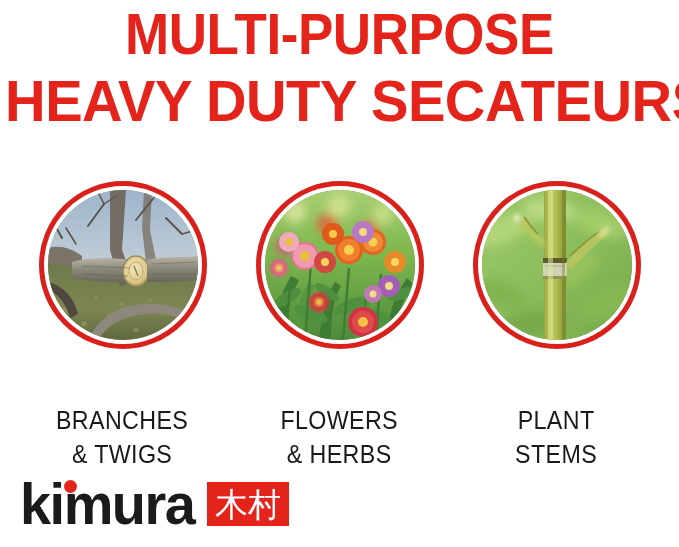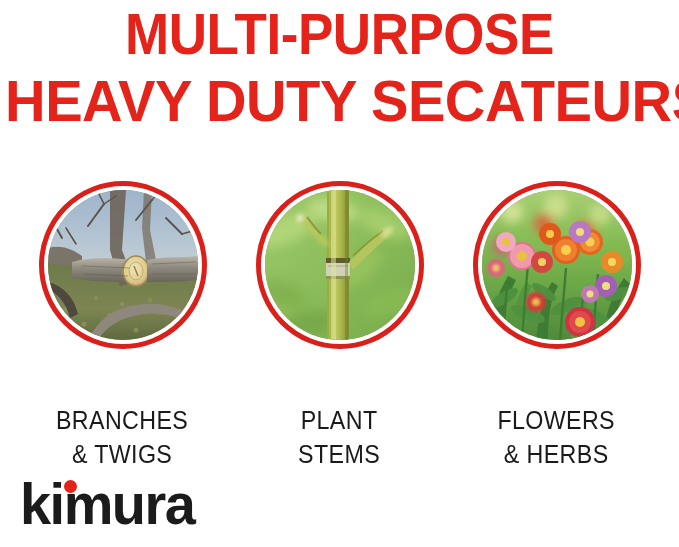--- a/index.html
+++ b/index.html
@@ -240,20 +240,152 @@
         <span>BRANCHES</span>
         <span>&amp; TWIGS</span>
       </div>
     </div>
 
     <div class="feature">
       <div class="circle-wrap">
         <div class="photo">
           <svg viewBox="0 0 150 150" preserveAspectRatio="xMidYMid slice" aria-hidden="true">
             <defs>
+              <linearGradient id="bgFlow" x1="0" y1="0" x2="0" y2="1">
+                <stop offset="0%" stop-color="#a9cf74"></stop>
+                <stop offset="40%" stop-color="#7fb94f"></stop>
+                <stop offset="100%" stop-color="#4e8a3a"></stop>
+              </linearGradient>
+              <filter id="blurF">
+                  <feGaussianBlur stdDeviation="5"></feGaussianBlur>
+                </filter>
+              <filter id="blurF2">
+                  <feGaussianBlur stdDeviation="1.6"></feGaussianBlur>
+                </filter>
+            </defs>
+            <rect x="0" y="0" width="150" height="150" fill="url(#bgFlow)"></rect>
+
+            <g filter="url(#blurF)" opacity="0.9">
+              <circle cx="30" cy="22" r="11" fill="#d7e49a"></circle>
+              <circle cx="74" cy="16" r="12" fill="#cfe08f"></circle>
+              <circle cx="118" cy="24" r="11" fill="#c6dd88"></circle>
+              <circle cx="62" cy="34" r="10" fill="#e0623a"></circle>
+              <circle cx="104" cy="40" r="9" fill="#e06a33"></circle>
+              <circle cx="20" cy="56" r="9" fill="#d9537f"></circle>
+              <circle cx="138" cy="62" r="10" fill="#86b64f"></circle>
+            </g>
+
+            <g fill="#3f7c33">
+              <path d="M4 150 C10 118 18 100 26 86 L34 90 C26 106 20 126 18 150 Z"></path>
+              <path d="M120 150 C124 120 132 102 142 88 L148 94 C138 108 132 126 130 150 Z"></path>
+              <path d="M54 150 C58 120 62 104 70 92 L76 96 C68 110 66 128 66 150 Z"></path>
+            </g>
+            <g fill="#55973f">
+              <path d="M28 150 C30 122 36 104 44 92 L50 96 C42 110 40 128 40 150 Z"></path>
+              <path d="M88 150 C92 124 98 106 106 94 L112 98 C104 112 100 128 100 150 Z"></path>
+              <path d="M140 150 C142 126 146 112 150 104 L150 150 Z"></path>
+            </g>
+
+            <g fill="#4e9140" opacity="0.95">
+              <ellipse cx="22" cy="108" rx="16" ry="6" transform="rotate(-32 22 108)"></ellipse>
+              <ellipse cx="46" cy="124" rx="18" ry="6.5" transform="rotate(22 46 124)"></ellipse>
+              <ellipse cx="84" cy="116" rx="17" ry="6" transform="rotate(-26 84 116)"></ellipse>
+              <ellipse cx="116" cy="128" rx="16" ry="6" transform="rotate(28 116 128)"></ellipse>
+              <ellipse cx="136" cy="104" rx="14" ry="5.5" transform="rotate(-20 136 104)"></ellipse>
+              <ellipse cx="62" cy="102" rx="14" ry="5" transform="rotate(34 62 102)"></ellipse>
+            </g>
+
+            <g stroke="#3e7d32" stroke-width="2.4" fill="none">
+              <path d="M40 150 C42 120 44 96 46 74"></path>
+              <path d="M78 150 C80 124 82 100 84 78"></path>
+              <path d="M112 150 C112 124 114 104 116 84"></path>
+              <path d="M22 150 C22 126 24 106 26 88"></path>
+              <path d="M98 150 C98 130 100 114 102 100"></path>
+            </g>
+
+            <g>
+              <g transform="translate(40,66)">
+                <circle r="14" fill="#e4738f"></circle>
+                  <circle r="12" fill="#f09ab0"></circle>
+                <circle r="5" fill="#e8c23f"></circle>
+              </g>
+              <g transform="translate(24,52)">
+                <circle r="10" fill="#f0a9c0"></circle>
+                  <circle r="4" fill="#e8c23f"></circle>
+              </g>
+              <g transform="translate(60,72)">
+                <circle r="11" fill="#d24840"></circle>
+                  <circle r="4" fill="#f0d25c"></circle>
+              </g>
+            </g>
+
+            <g>
+              <g transform="translate(84,60)">
+                <circle r="14" fill="#e5601f"></circle>
+                  <circle r="11" fill="#f08030"></circle>
+                <circle r="5" fill="#f7d04e"></circle>
+              </g>
+              <g transform="translate(108,52)">
+                <circle r="13" fill="#e4661f"></circle>
+                  <circle r="10" fill="#ef8a36"></circle>
+                <circle r="4.5" fill="#f6cf4c"></circle>
+              </g>
+              <g transform="translate(68,44)">
+                <circle r="11" fill="#e0591c"></circle>
+                  <circle r="4" fill="#f5cb4a"></circle>
+              </g>
+              <g transform="translate(130,72)">
+                <circle r="11" fill="#e78b2a"></circle>
+                  <circle r="4" fill="#f8d862"></circle>
+              </g>
+            </g>
+
+            <g>
+              <g transform="translate(98,42)">
+                <circle r="11" fill="#b978c4"></circle>
+                  <circle r="4" fill="#f1dc7d"></circle>
+              </g>
+              <g transform="translate(124,96)">
+                <circle r="11" fill="#a35fb5"></circle>
+                  <circle r="4" fill="#eedd82"></circle>
+              </g>
+              <g transform="translate(108,104)">
+                <circle r="9" fill="#c078b4"></circle>
+                  <circle r="3.5" fill="#f0dc84"></circle>
+              </g>
+            </g>
+
+            <g transform="translate(98,132)">
+              <circle r="15" fill="#cf3344"></circle>
+                <circle r="11" fill="#e04a4a"></circle>
+              <circle r="5" fill="#f3c244"></circle>
+            </g>
+            <g transform="translate(54,112)" filter="url(#blurF2)">
+              <circle r="10" fill="#cf3b3b"></circle>
+                <circle r="3.6" fill="#f0c64c"></circle>
+            </g>
+            <g transform="translate(14,78)" filter="url(#blurF2)">
+              <circle r="9" fill="#e0607f"></circle>
+                <circle r="3.2" fill="#f0cd58"></circle>
+            </g>
+          </svg>
+        </div>
+        <div class="ring"></div>
+      </div>
+      <div class="caption">
+        <span>FLOWERS</span>
+        <span>&amp; HERBS</span>
+      </div>
+    </div>
+
+    <div class="feature">
+      <div class="circle-wrap">
+        <div class="photo">
+          <svg viewBox="0 0 150 150" preserveAspectRatio="xMidYMid slice" aria-hidden="true">
+            <defs>
               <linearGradient id="bgGreen" x1="0" y1="0" x2="1" y2="1">
                 <stop offset="0%" stop-color="#9ec96a"></stop>
                 <stop offset="45%" stop-color="#8ebf5c"></stop>
                 <stop offset="100%" stop-color="#76a94b"></stop>
               </linearGradient>
               <linearGradient id="stemG" x1="0" y1="0" x2="1" y2="0">
                 <stop offset="0%" stop-color="#9aa83e"></stop>
                 <stop offset="35%" stop-color="#c3cd63"></stop>
                 <stop offset="65%" stop-color="#a9b64c"></stop>
                 <stop offset="100%" stop-color="#7e8c31"></stop>
@@ -301,152 +433,23 @@
           </svg>
         </div>
         <div class="ring"></div>
       </div>
       <div class="caption">
         <span>PLANT</span>
         <span>STEMS</span>
       </div>
     </div>
 
-    <div class="feature">
-      <div class="circle-wrap">
-        <div class="photo">
-          <svg viewBox="0 0 150 150" preserveAspectRatio="xMidYMid slice" aria-hidden="true">
-            <defs>
-              <linearGradient id="bgFlow" x1="0" y1="0" x2="0" y2="1">
-                <stop offset="0%" stop-color="#a9cf74"></stop>
-                <stop offset="40%" stop-color="#7fb94f"></stop>
-                <stop offset="100%" stop-color="#4e8a3a"></stop>
-              </linearGradient>
-              <filter id="blurF">
-                  <feGaussianBlur stdDeviation="5"></feGaussianBlur>
-                </filter>
-              <filter id="blurF2">
-                  <feGaussianBlur stdDeviation="1.6"></feGaussianBlur>
-                </filter>
-            </defs>
-            <rect x="0" y="0" width="150" height="150" fill="url(#bgFlow)"></rect>
-
-            <g filter="url(#blurF)" opacity="0.9">
-              <circle cx="30" cy="22" r="11" fill="#d7e49a"></circle>
-              <circle cx="74" cy="16" r="12" fill="#cfe08f"></circle>
-              <circle cx="118" cy="24" r="11" fill="#c6dd88"></circle>
-              <circle cx="62" cy="34" r="10" fill="#e0623a"></circle>
-              <circle cx="104" cy="40" r="9" fill="#e06a33"></circle>
-              <circle cx="20" cy="56" r="9" fill="#d9537f"></circle>
-              <circle cx="138" cy="62" r="10" fill="#86b64f"></circle>
-            </g>
-
-            <g fill="#3f7c33">
-              <path d="M4 150 C10 118 18 100 26 86 L34 90 C26 106 20 126 18 150 Z"></path>
-              <path d="M120 150 C124 120 132 102 142 88 L148 94 C138 108 132 126 130 150 Z"></path>
-              <path d="M54 150 C58 120 62 104 70 92 L76 96 C68 110 66 128 66 150 Z"></path>
-            </g>
-            <g fill="#55973f">
-              <path d="M28 150 C30 122 36 104 44 92 L50 96 C42 110 40 128 40 150 Z"></path>
-              <path d="M88 150 C92 124 98 106 106 94 L112 98 C104 112 100 128 100 150 Z"></path>
-              <path d="M140 150 C142 126 146 112 150 104 L150 150 Z"></path>
-            </g>
-
-            <g fill="#4e9140" opacity="0.95">
-              <ellipse cx="22" cy="108" rx="16" ry="6" transform="rotate(-32 22 108)"></ellipse>
-              <ellipse cx="46" cy="124" rx="18" ry="6.5" transform="rotate(22 46 124)"></ellipse>
-              <ellipse cx="84" cy="116" rx="17" ry="6" transform="rotate(-26 84 116)"></ellipse>
-              <ellipse cx="116" cy="128" rx="16" ry="6" transform="rotate(28 116 128)"></ellipse>
-              <ellipse cx="136" cy="104" rx="14" ry="5.5" transform="rotate(-20 136 104)"></ellipse>
-              <ellipse cx="62" cy="102" rx="14" ry="5" transform="rotate(34 62 102)"></ellipse>
-            </g>
-
-            <g stroke="#3e7d32" stroke-width="2.4" fill="none">
-              <path d="M40 150 C42 120 44 96 46 74"></path>
-              <path d="M78 150 C80 124 82 100 84 78"></path>
-              <path d="M112 150 C112 124 114 104 116 84"></path>
-              <path d="M22 150 C22 126 24 106 26 88"></path>
-              <path d="M98 150 C98 130 100 114 102 100"></path>
-            </g>
-
-            <g>
-              <g transform="translate(40,66)">
-                <circle r="14" fill="#e4738f"></circle>
-                  <circle r="12" fill="#f09ab0"></circle>
-                <circle r="5" fill="#e8c23f"></circle>
-              </g>
-              <g transform="translate(24,52)">
-                <circle r="10" fill="#f0a9c0"></circle>
-                  <circle r="4" fill="#e8c23f"></circle>
-              </g>
-              <g transform="translate(60,72)">
-                <circle r="11" fill="#d24840"></circle>
-                  <circle r="4" fill="#f0d25c"></circle>
-              </g>
-            </g>
-
-            <g>
-              <g transform="translate(84,60)">
-                <circle r="14" fill="#e5601f"></circle>
-                  <circle r="11" fill="#f08030"></circle>
-                <circle r="5" fill="#f7d04e"></circle>
-              </g>
-              <g transform="translate(108,52)">
-                <circle r="13" fill="#e4661f"></circle>
-                  <circle r="10" fill="#ef8a36"></circle>
-                <circle r="4.5" fill="#f6cf4c"></circle>
-              </g>
-              <g transform="translate(68,44)">
-                <circle r="11" fill="#e0591c"></circle>
-                  <circle r="4" fill="#f5cb4a"></circle>
-              </g>
-              <g transform="translate(130,72)">
-                <circle r="11" fill="#e78b2a"></circle>
-                  <circle r="4" fill="#f8d862"></circle>
-              </g>
-            </g>
-
-            <g>
-              <g transform="translate(98,42)">
-                <circle r="11" fill="#b978c4"></circle>
-                  <circle r="4" fill="#f1dc7d"></circle>
-              </g>
-              <g transform="translate(124,96)">
-                <circle r="11" fill="#a35fb5"></circle>
-                  <circle r="4" fill="#eedd82"></circle>
-              </g>
-              <g transform="translate(108,104)">
-                <circle r="9" fill="#c078b4"></circle>
-                  <circle r="3.5" fill="#f0dc84"></circle>
-              </g>
-            </g>
-
-            <g transform="translate(98,132)">
-              <circle r="15" fill="#cf3344"></circle>
-                <circle r="11" fill="#e04a4a"></circle>
-              <circle r="5" fill="#f3c244"></circle>
-            </g>
-            <g transform="translate(54,112)" filter="url(#blurF2)">
-              <circle r="10" fill="#cf3b3b"></circle>
-                <circle r="3.6" fill="#f0c64c"></circle>
-            </g>
-            <g transform="translate(14,78)" filter="url(#blurF2)">
-              <circle r="9" fill="#e0607f"></circle>
-                <circle r="3.2" fill="#f0cd58"></circle>
-            </g>
-          </svg>
-        </div>
-        <div class="ring"></div>
-      </div>
-      <div class="caption">
-        <span>FLOWERS</span>
-        <span>&amp; HERBS</span>
-      </div>
-    </div>
-
   </div>
 
   <div class="logo">
     <div class="logo-word">kimura</div>
     <div class="logo-dot"></div>
+    <div class="kanji-box">
+      <span class="kanji-text">木村</span>
+    </div>
   </div>
 
 </div>
 
 </body></html>

